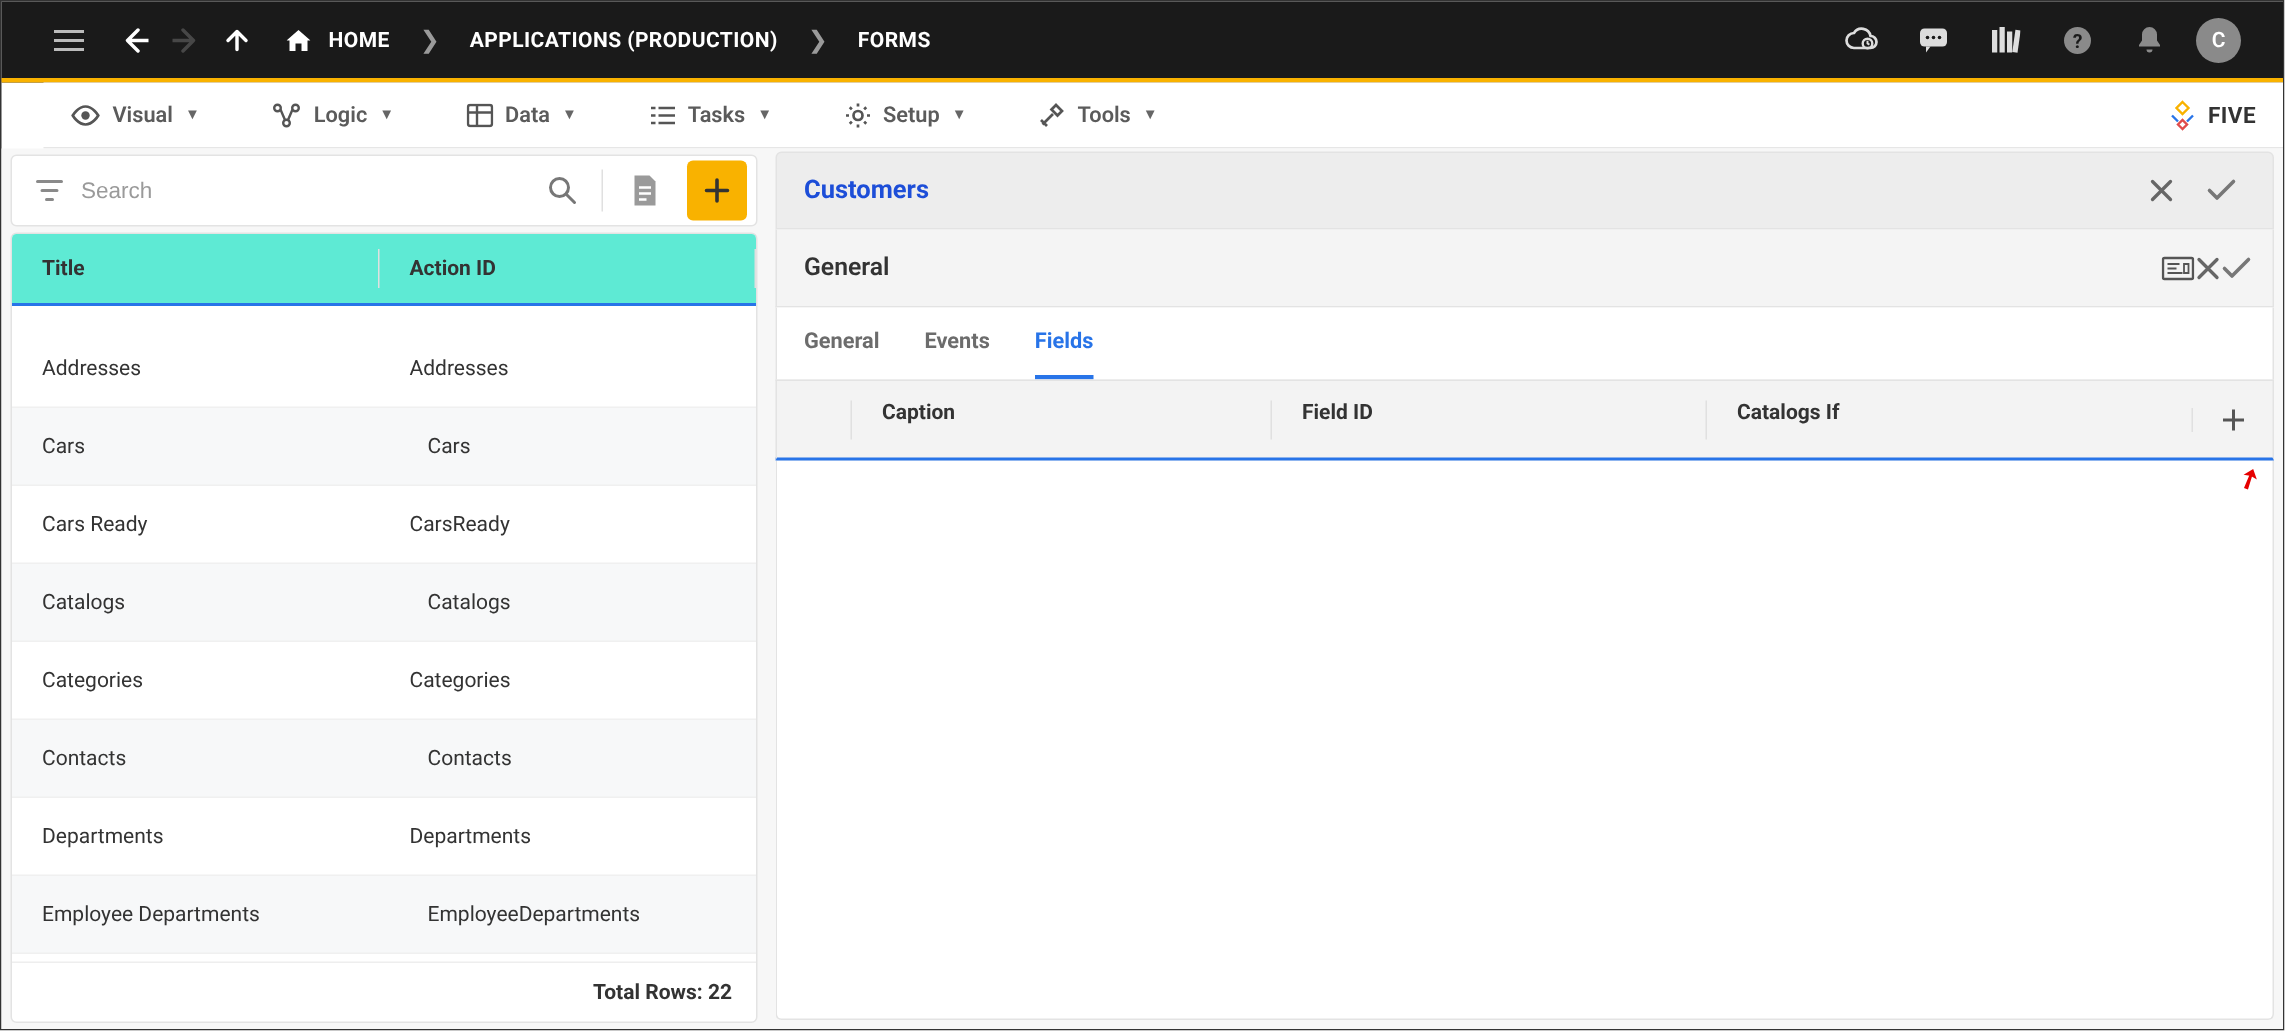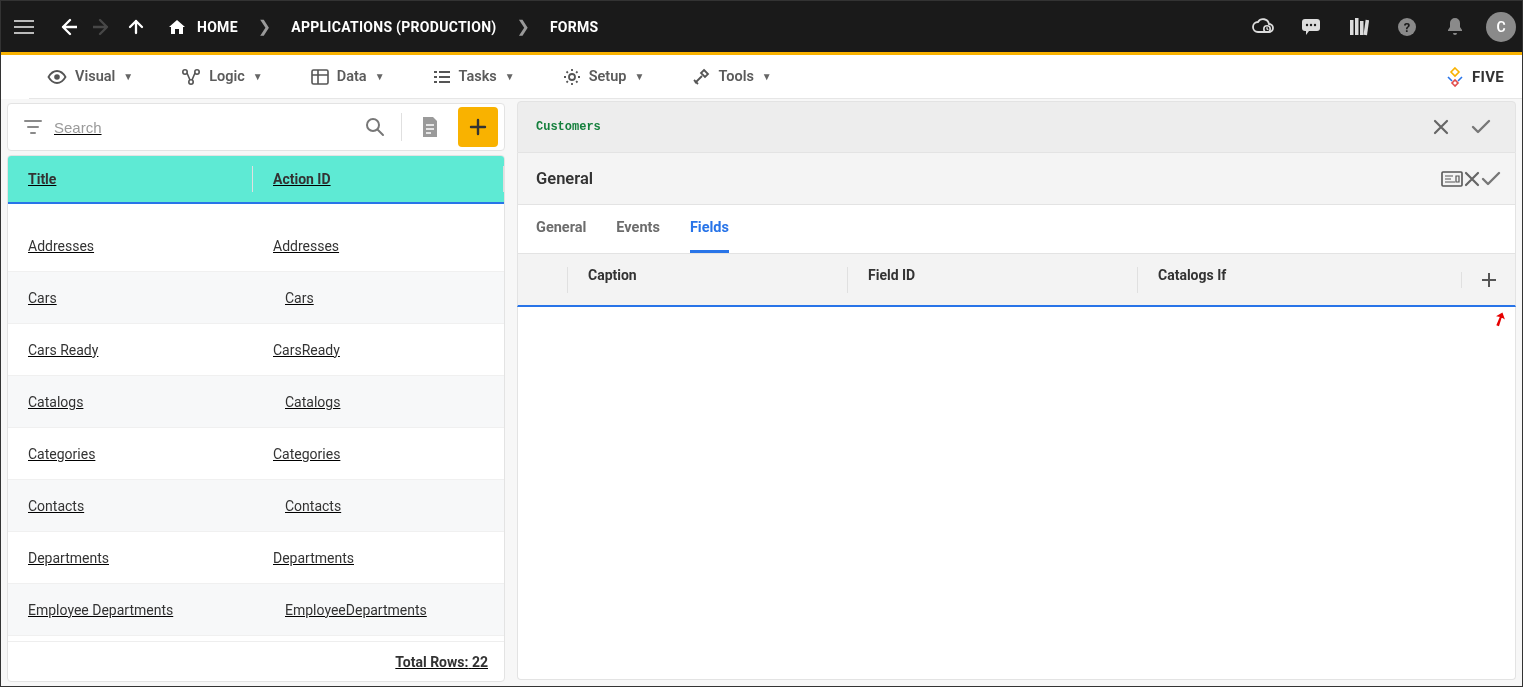--- a/index.html
+++ b/index.html
@@ -1,20 +1,20 @@
 <!DOCTYPE html>
 <html><head>
 <meta charset="utf-8">
 <style>
   * { box-sizing: border-box; margin: 0; padding: 0; }
   html, body { width: 1523px; height: 687px; font-family: -apple-system, BlinkMacSystemFont, "Segoe UI", Roboto, Arial, sans-serif; overflow: hidden; background: #fff; }
   .app { width: 100%; height: 100%; display: flex; flex-direction: column; border: 1px solid #333; }
 
   
-  .topbar { height: 54px; background: #1a1a1a; display: flex; align-items: center; padding: 0 6px; color: #fff; border-bottom: 3px solid #f9b200; }
+  .topbar { height: 54px; background: #1a1a1a; display: flex; align-items: center; padding: 0 28px; color: #fff; border-bottom: 3px solid #f9b200; }
   .topbar .icon-btn { width: 34px; height: 34px; display: flex; align-items: center; justify-content: center; color: #ddd; cursor: pointer; }
   .topbar .icon-btn.disabled { color: #555; }
   .breadcrumbs { display: flex; align-items: center; gap: 4px; margin-left: 6px; }
   .crumb { display: flex; align-items: center; gap: 8px; font-size: 14px; font-weight: 700; letter-spacing: .02em; text-transform: uppercase; color: #fff; padding: 0 10px; }
   .crumb .home-ico { margin-right: 4px; }
   .chevron { color: #9a9a9a; font-size: 16px; padding: 0 6px; }
   .topbar-spacer { flex: 1; }
   .topbar-right { display: flex; align-items: center; gap: 14px; }
   .avatar { width: 30px; height: 30px; border-radius: 50%; background: #8a8a8a; color: #fff; display: flex; align-items: center; justify-content: center; font-weight: 600; font-size: 14px; }
 
@@ -22,21 +22,21 @@
   .toolbar { height: 44px; background: #fff; border-bottom: 1px solid #e6e6e6; display: flex; align-items: center; padding: 0 18px; gap: 48px; color: #555; font-size: 14.5px; font-weight: 600; margin-left: 28px; }
   .tool { display: flex; align-items: center; gap: 8px; cursor: pointer; color: #5b5b5b; }
   .tool .dd { font-size: 10px; color: #666; }
   .toolbar-spacer { flex: 1; }
   .brand { display: flex; align-items: center; gap: 6px; color: #333; font-weight: 700; letter-spacing: .02em; font-size: 15px; }
 
   
   .main { flex: 1; display: flex; min-height: 0; background: #f7f7f7; }
 
   
-  .left-panel { width: 510px; padding: 4px 4px 4px 4px; display: flex; flex-direction: column; text-decoration: underline; }
+  .left-panel { width: 510px; padding: 4px 4px 4px 4px; display: flex; flex-direction: column; }
   .search-row { height: 48px; background: #fff; border: 1px solid #e3e3e3; border-radius: 4px; margin: 0 2px 4px 2px; display: flex; align-items: center; padding: 0 6px 0 16px; gap: 8px; }
   .filter-ico { color: #8a8a8a; margin-right: 4px; }
   .search-row input { flex: 1; border: none; outline: none; font-size: 15px; color: #444; background: transparent; }
   .search-row input::placeholder { color: #9a9a9a; }
   .search-ico { color: #777; width: 36px; display:flex; align-items:center; justify-content:center; }
   .divider-vert { width: 1px; height: 28px; background: #e0e0e0; }
   .doc-btn { width: 40px; height: 40px; border-radius: 4px; display:flex; align-items:center; justify-content:center; color:#888; cursor:pointer; }
   .add-btn { width: 40px; height: 40px; background: #f9b200; border-radius: 4px; display:flex; align-items:center; justify-content:center; color:#333; cursor:pointer; }
 
   .grid-wrap { flex:1; background:#fff; border:1px solid #e3e3e3; border-radius:4px; margin:0 2px; display:flex; flex-direction:column; overflow:hidden; }
@@ -49,21 +49,21 @@
   .grid-body::-webkit-scrollbar-thumb { background:#9aa0a6; border-radius:5px; }
   .row { height: 52px; display:flex; align-items:center; font-size:14px; color:#333; border-bottom:1px solid #f0f0f0; }
   .row.alt { background:#f7f8f9;gap:12px; }
   .row .c1 { flex:0 0 245px; padding-left:20px; }
   .row .c2 { flex:1; padding-left:20px; }
   .grid-foot { height: 40px; border-top:1px solid #eee; display:flex; align-items:center; justify-content:flex-end; padding-right:16px; font-size:14px; font-weight:700; color:#333; }
 
   
   .right-panel { flex:1; padding: 2px 6px 6px 6px; display:flex; flex-direction:column; min-width:0; }
   .rp-header { height: 52px; background:#ededed; border:1px solid #e3e3e3; border-radius:4px 4px 0 0; display:flex; align-items:center; padding:0 14px 0 18px; }
-  .rp-title { font-size:12px; font-weight:700; color:#15803d; flex:1;font-family:Liberation Mono, monospace; }
+  .rp-title { font-size:17px; font-weight:700; color:#1d4ed8; flex:1; }
   .rp-header .hicon { width:40px; height:40px; display:flex; align-items:center; justify-content:center; color:#666; cursor:pointer; }
 
   .rp-sub { height: 52px; background:#f4f4f4; border-left:1px solid #e3e3e3; border-right:1px solid #e3e3e3; border-bottom:1px solid #e3e3e3; display:flex; align-items:center; padding:0 14px 0 18px; }
   .rp-sub-title { font-size:16.5px; font-weight:600; color:#333; flex:1; }
 
   .tabs { height: 48px; background:#fff; border-left:1px solid #e3e3e3; border-right:1px solid #e3e3e3; display:flex; align-items:stretch; padding:0 18px; gap:30px; }
   .tab { display:flex; align-items:center; font-size:14.5px; font-weight:700; color:#6c6c6c; cursor:pointer; border-bottom:3px solid transparent; }
   .tab.active { color:#2874e8; border-bottom-color:#2874e8; }
 
   .fields-head { height: 54px; background:#f3f3f3; border:1px solid #e3e3e3; border-bottom:2px solid #2874e8; display:flex; align-items:center; font-size:14px; font-weight:700; color:#333; position:relative; }

